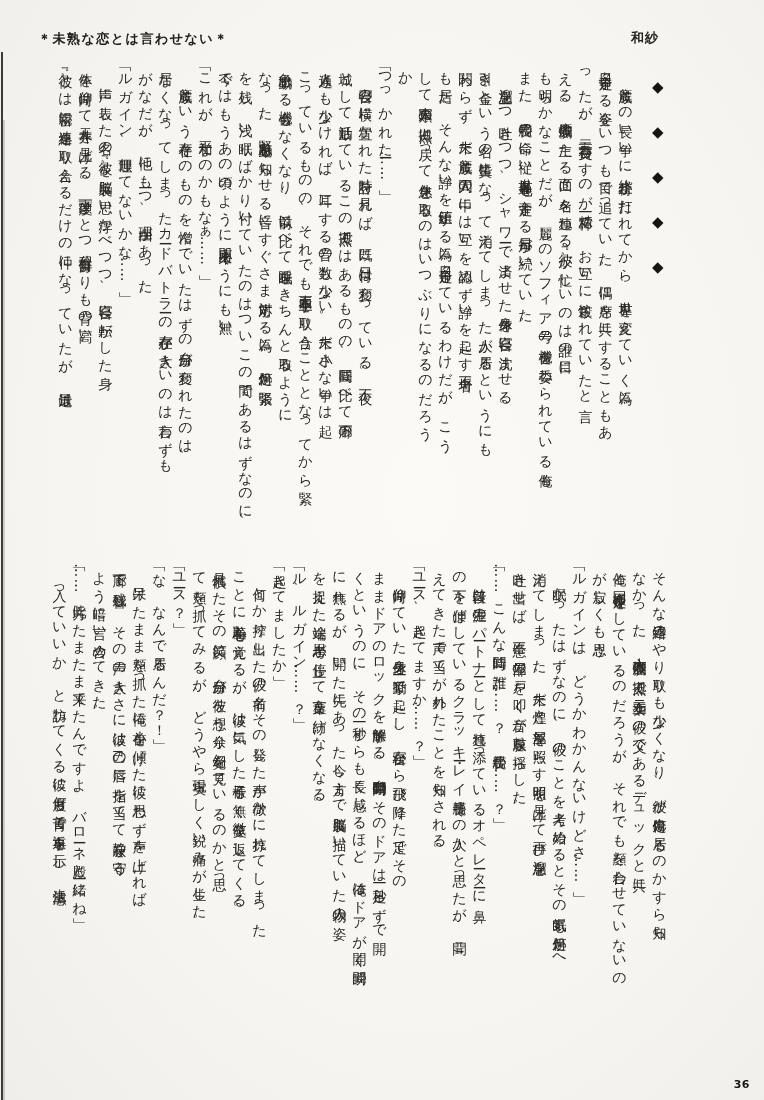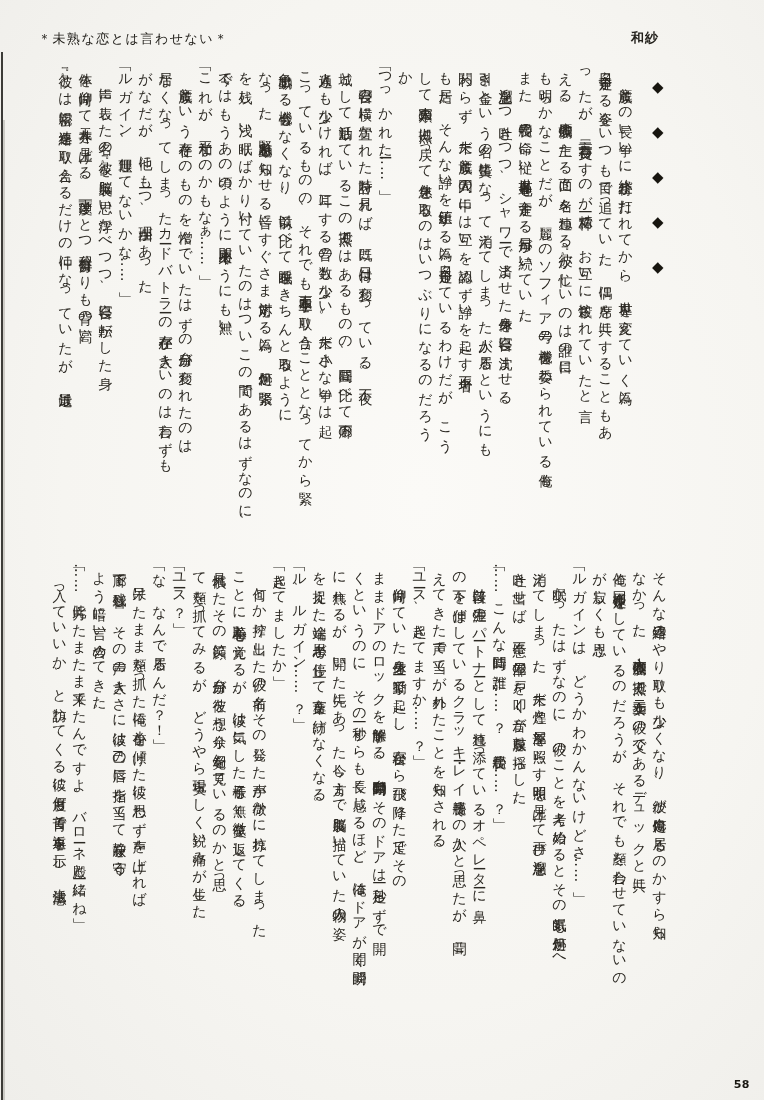--- a/index.html
+++ b/index.html
@@ -16,21 +16,21 @@
     position:absolute;left:1px;top:52px;bottom:0;width:2px;
     background:#1c1b18;opacity:.85;
   }
   .scan-edge-soft{
     position:absolute;left:3px;top:120px;bottom:0;width:2px;
     background:#8a877f;opacity:.35;
   }
   .title{
     position:absolute;left:38px;top:30px;
     font-family:"DejaVu Sans","Liberation Sans",sans-serif;
-    font-size:13px;font-weight:normal;letter-spacing:1.5px;color:#23211c;
+    font-size:13px;font-weight:bold;letter-spacing:1.5px;color:#23211c;
   }
   .author{
     position:absolute;left:631px;top:29px;
     font-family:"DejaVu Sans","Liberation Sans",sans-serif;
     font-size:13px;font-weight:bold;letter-spacing:1px;color:#23211c;text-align:center;
   }
   .diamonds{
     position:absolute;left:652px;top:80px;
     display:flex;flex-direction:column;align-items:center;gap:30px;
     font-size:15px;line-height:15px;color:#17150f;
@@ -132,15 +132,15 @@
       <div class="tcol">て頬を抓ってみるが、どうやら現実らしく鋭い痛みが生じた。</div>
       <div class="tcol">「ユース？」</div>
       <div class="tcol">「な、なんで居るんだ？！」</div>
       <div class="tcol">　呆けたまま頬を抓った俺に小首を傾げた彼に思わず声を上げれば、</div>
       <div class="tcol">廊下で残響し、その声の大きさに彼は己の唇に指を当てて静寂を守る</div>
       <div class="tcol">よう暗に言い含めてきた。</div>
       <div class="tcol">「……此方にたまたま来てたんですよ。バローネ殿と一緒にね」</div>
       <div class="tcol">　入っていいか、と訪ねてくる彼に何度も首肯で返事を示し、生活感</div>
     </div>
 
-  <div class="page-number">58</div>
+  <div class="page-number">36</div>
 
 </div>
 
 </body></html>

